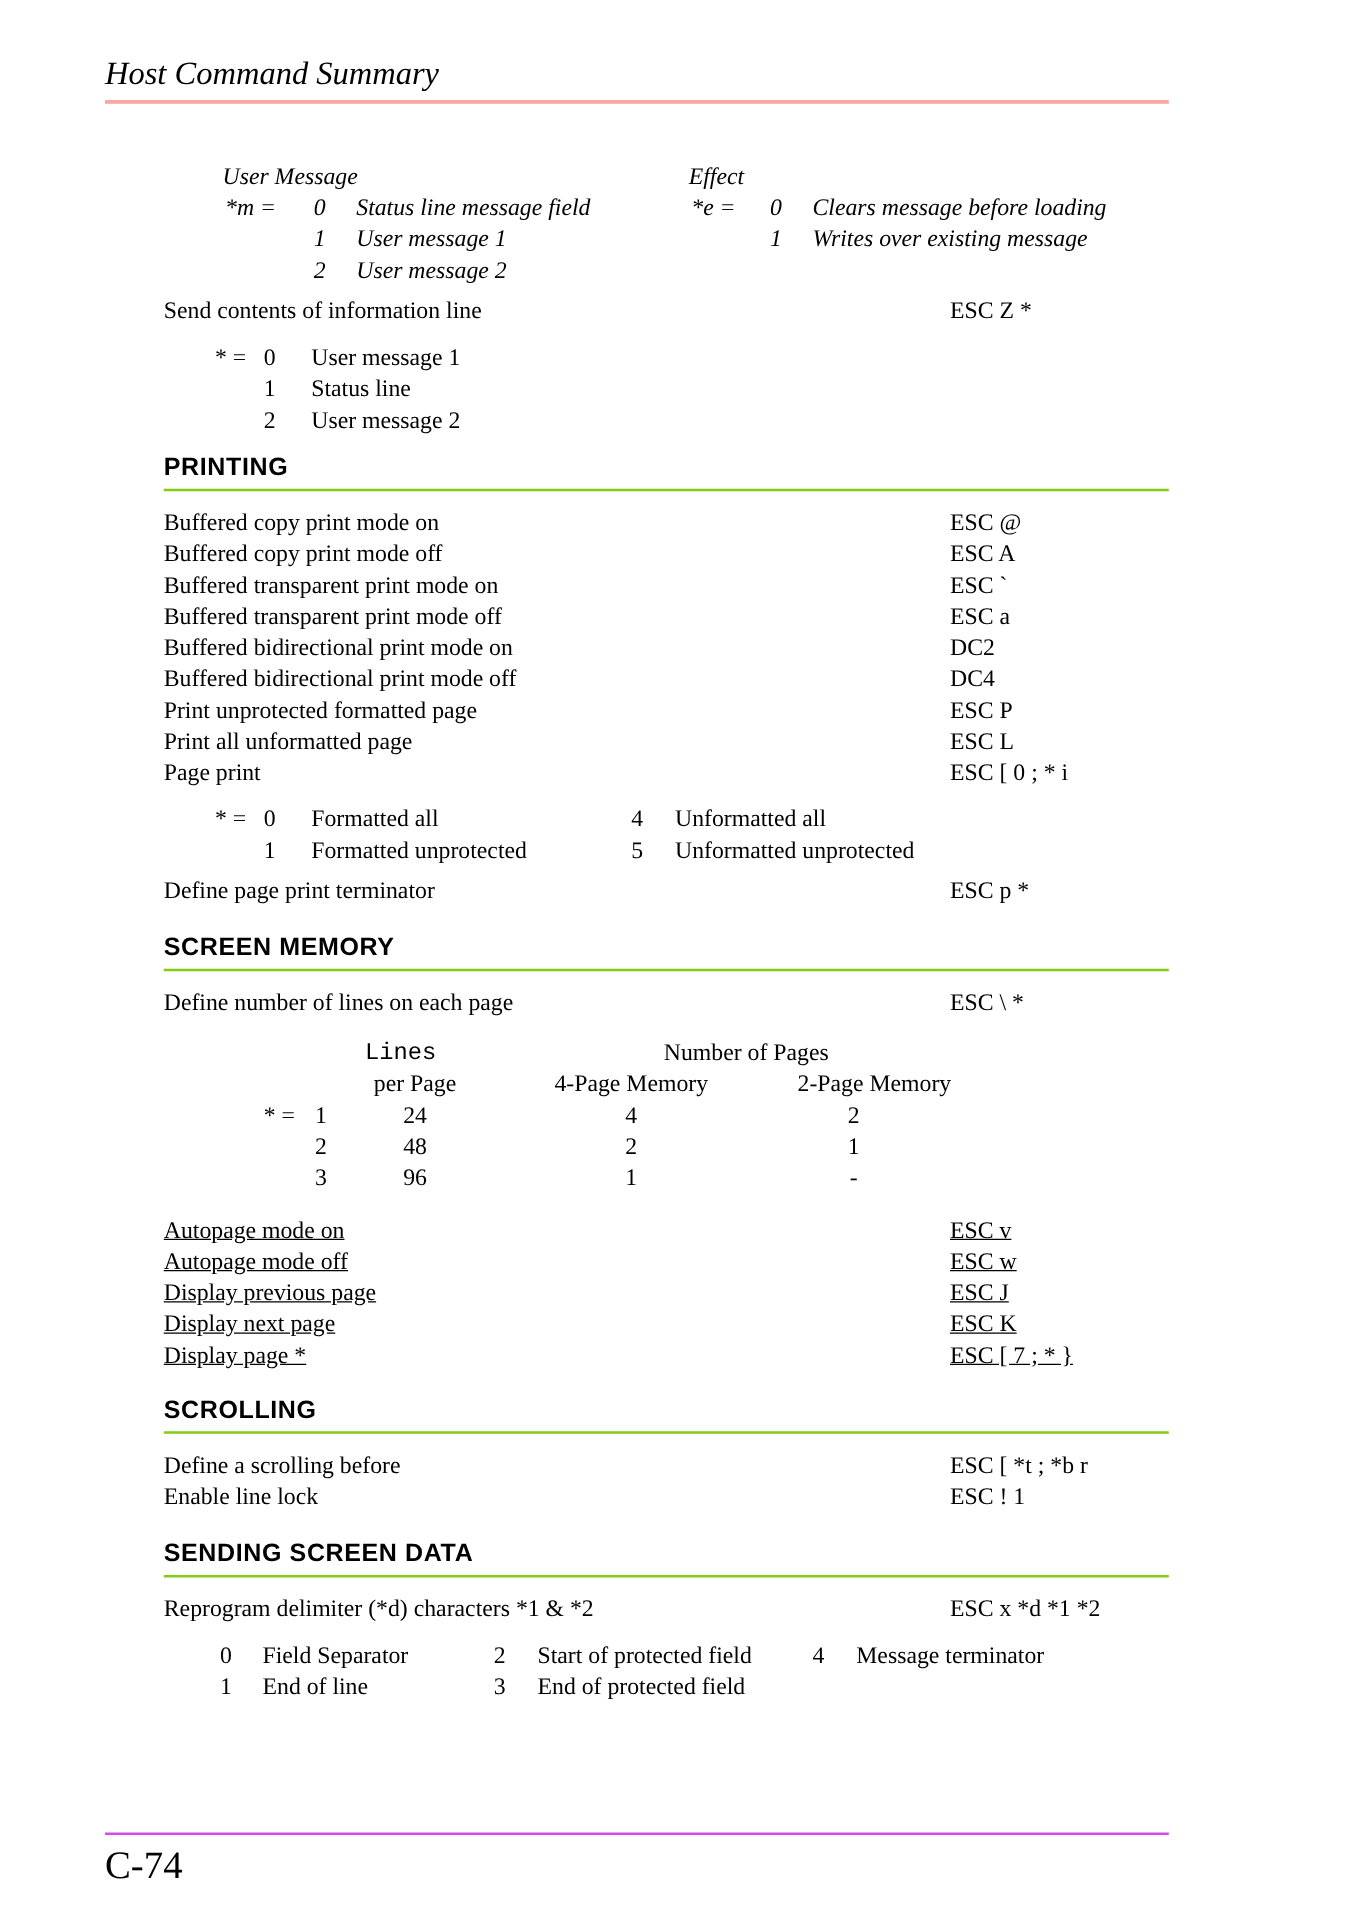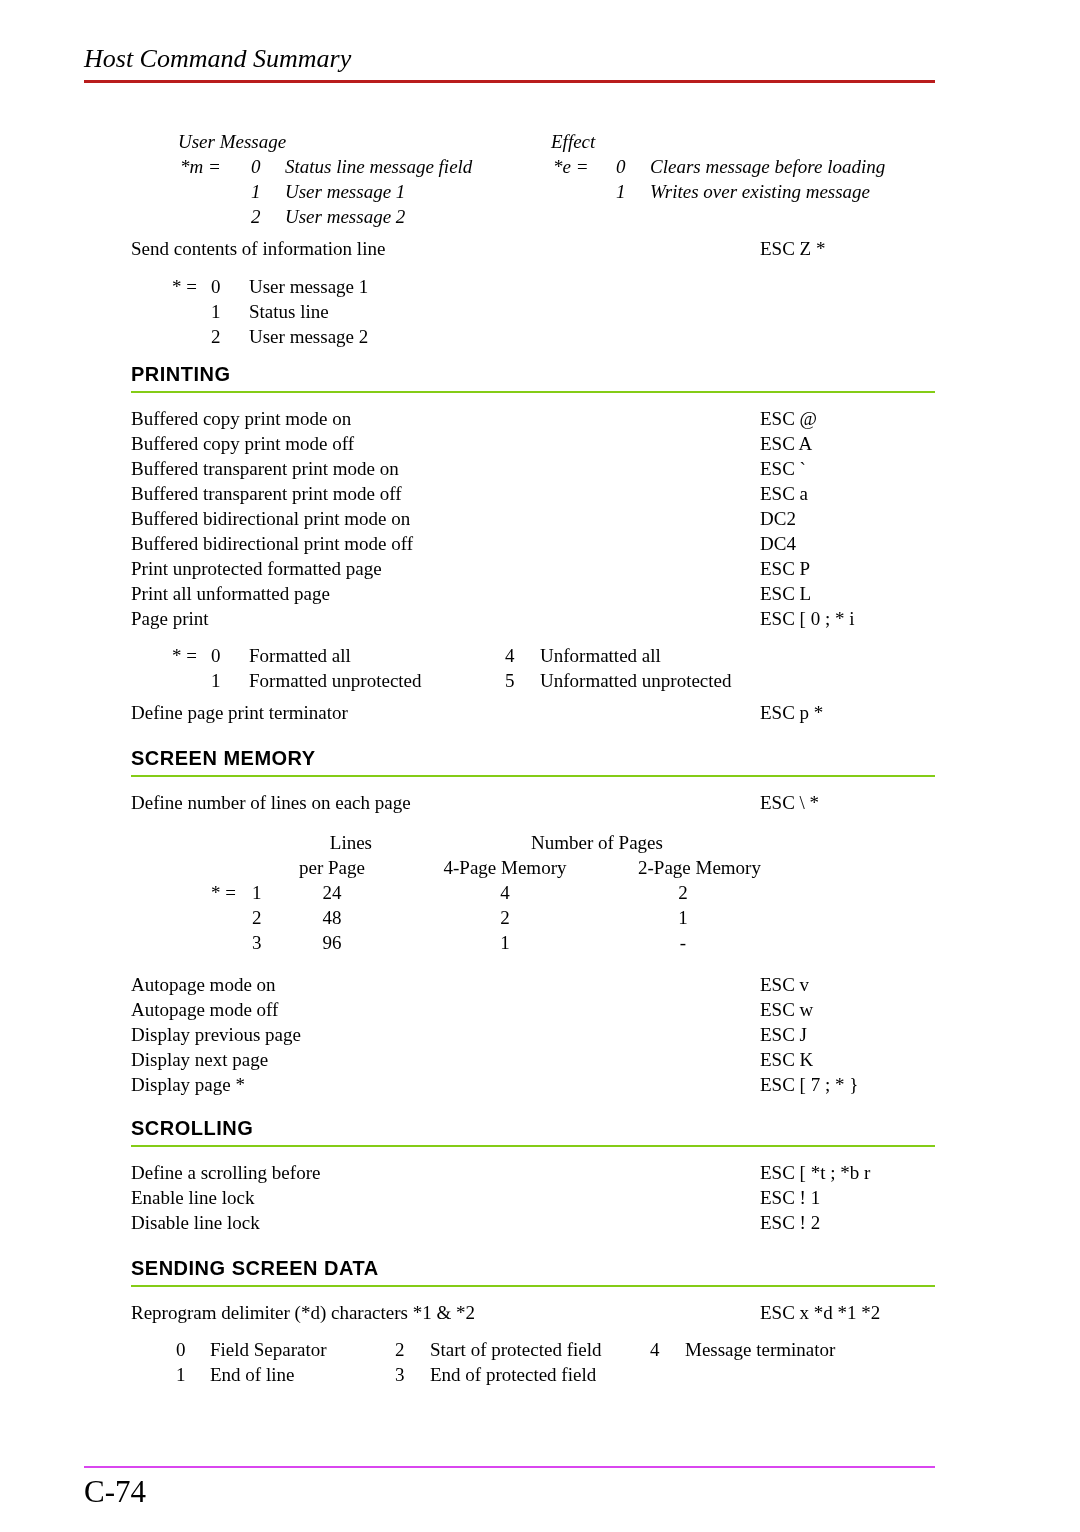--- a/index.html
+++ b/index.html
@@ -13,21 +13,21 @@
     font-family: "Liberation Serif", serif;
     font-size: 19px;
     line-height: 25px;
     overflow: hidden;
   }
   
   .doc-header {
     position: absolute;
     left: 84px; top: 44px;
     width: 851px;
-    border-bottom: 3px solid #b91c1c;
+    border-bottom: 3px solid #fca5a5;
     padding-bottom: 6px;
   }
   .doc-title { font-style: italic; font-size: 26px; line-height: 30px; }
 
   
   .content {
     position: absolute;
     left: 131px; top: 129px;
     width: 804px;
   }
@@ -74,40 +74,40 @@
   .p3row { display: flex; white-space: nowrap; }
   .p3row .n1 { margin-left: 45px; width: 34px; }
   .p3row .d1 { width: 185px; }
   .p3row .n2 { width: 35px; }
   .p3row .d2 { width: 220px; }
   .p3row .n3 { width: 35px; }
 
   
   .sm-h1, .sm-h2, .sm-row { display: flex; white-space: nowrap; }
   .sm-h1 .sp   { width: 161px; }
-  .sm-h1 .lines-h { width: 80px; text-align: right; }
+  .sm-h1 .lines-h { width: 80px; text-align: left; font-family: Liberation Mono, monospace; }
   .sm-h1 .gap  { width: 94px; }
   .sm-h1 .pages-h { width: 262px; text-align: center; }
   .sm-h2 .sp   { width: 161px; }
   .sm-h2 .perpage { width: 80px; text-align: center; }
   .sm-h2 .p4h  { width: 266px; text-align: center; }
   .sm-h2 .p2h  { width: 90px; text-align: center; }
   .sm-row .pfx { margin-left: 80px; width: 41px; }
   .sm-row .num { width: 40px; }
   .sm-row .lines { width: 80px; text-align: center; }
   .sm-row .p4  { width: 266px; text-align: center; }
   .sm-row .p2  { width: 90px; text-align: center; }
 
   
   .mt7  { margin-top: 7px; }
   .mt12 { margin-top: 12px; }
   .mt13 { margin-top: 13px; }
   .mt14 { margin-top: 14px; }
   .mt15 { margin-top: 15px; }
-  .mt17 { margin-top: 17px; }
+  .mt17 { margin-top: 17px; text-decoration: underline; }
   .mt20 { margin-top: 20px; }
   .mt22 { margin-top: 22px; }
 
   
   .doc-footer {
     position: absolute;
     left: 84px; top: 1466px;
     width: 851px;
     border-top: 2px solid #d946ef;
     padding-top: 5px;
@@ -308,24 +308,20 @@
 
     <div class="section-heading mt20">SCROLLING</div>
     <div class="mt13">
       <div class="row">
         <span class="desc">Define a scrolling before</span>
         <span class="code">ESC [ *t ; *b r</span>
       </div>
       <div class="row">
         <span class="desc">Enable line lock</span>
         <span class="code">ESC ! 1</span>
-      </div>
-      <div class="row">
-        <span class="desc">Disable line lock</span>
-        <span class="code">ESC ! 2</span>
       </div>
     </div>
 
     <div class="section-heading mt22">SENDING SCREEN DATA</div>
     <div class="row mt13">
       <span class="desc">Reprogram delimiter (*d) characters *1 &amp; *2</span>
       <span class="code">ESC x *d *1 *2</span>
     </div>
     <div class="mt12">
       <div class="p3row">

